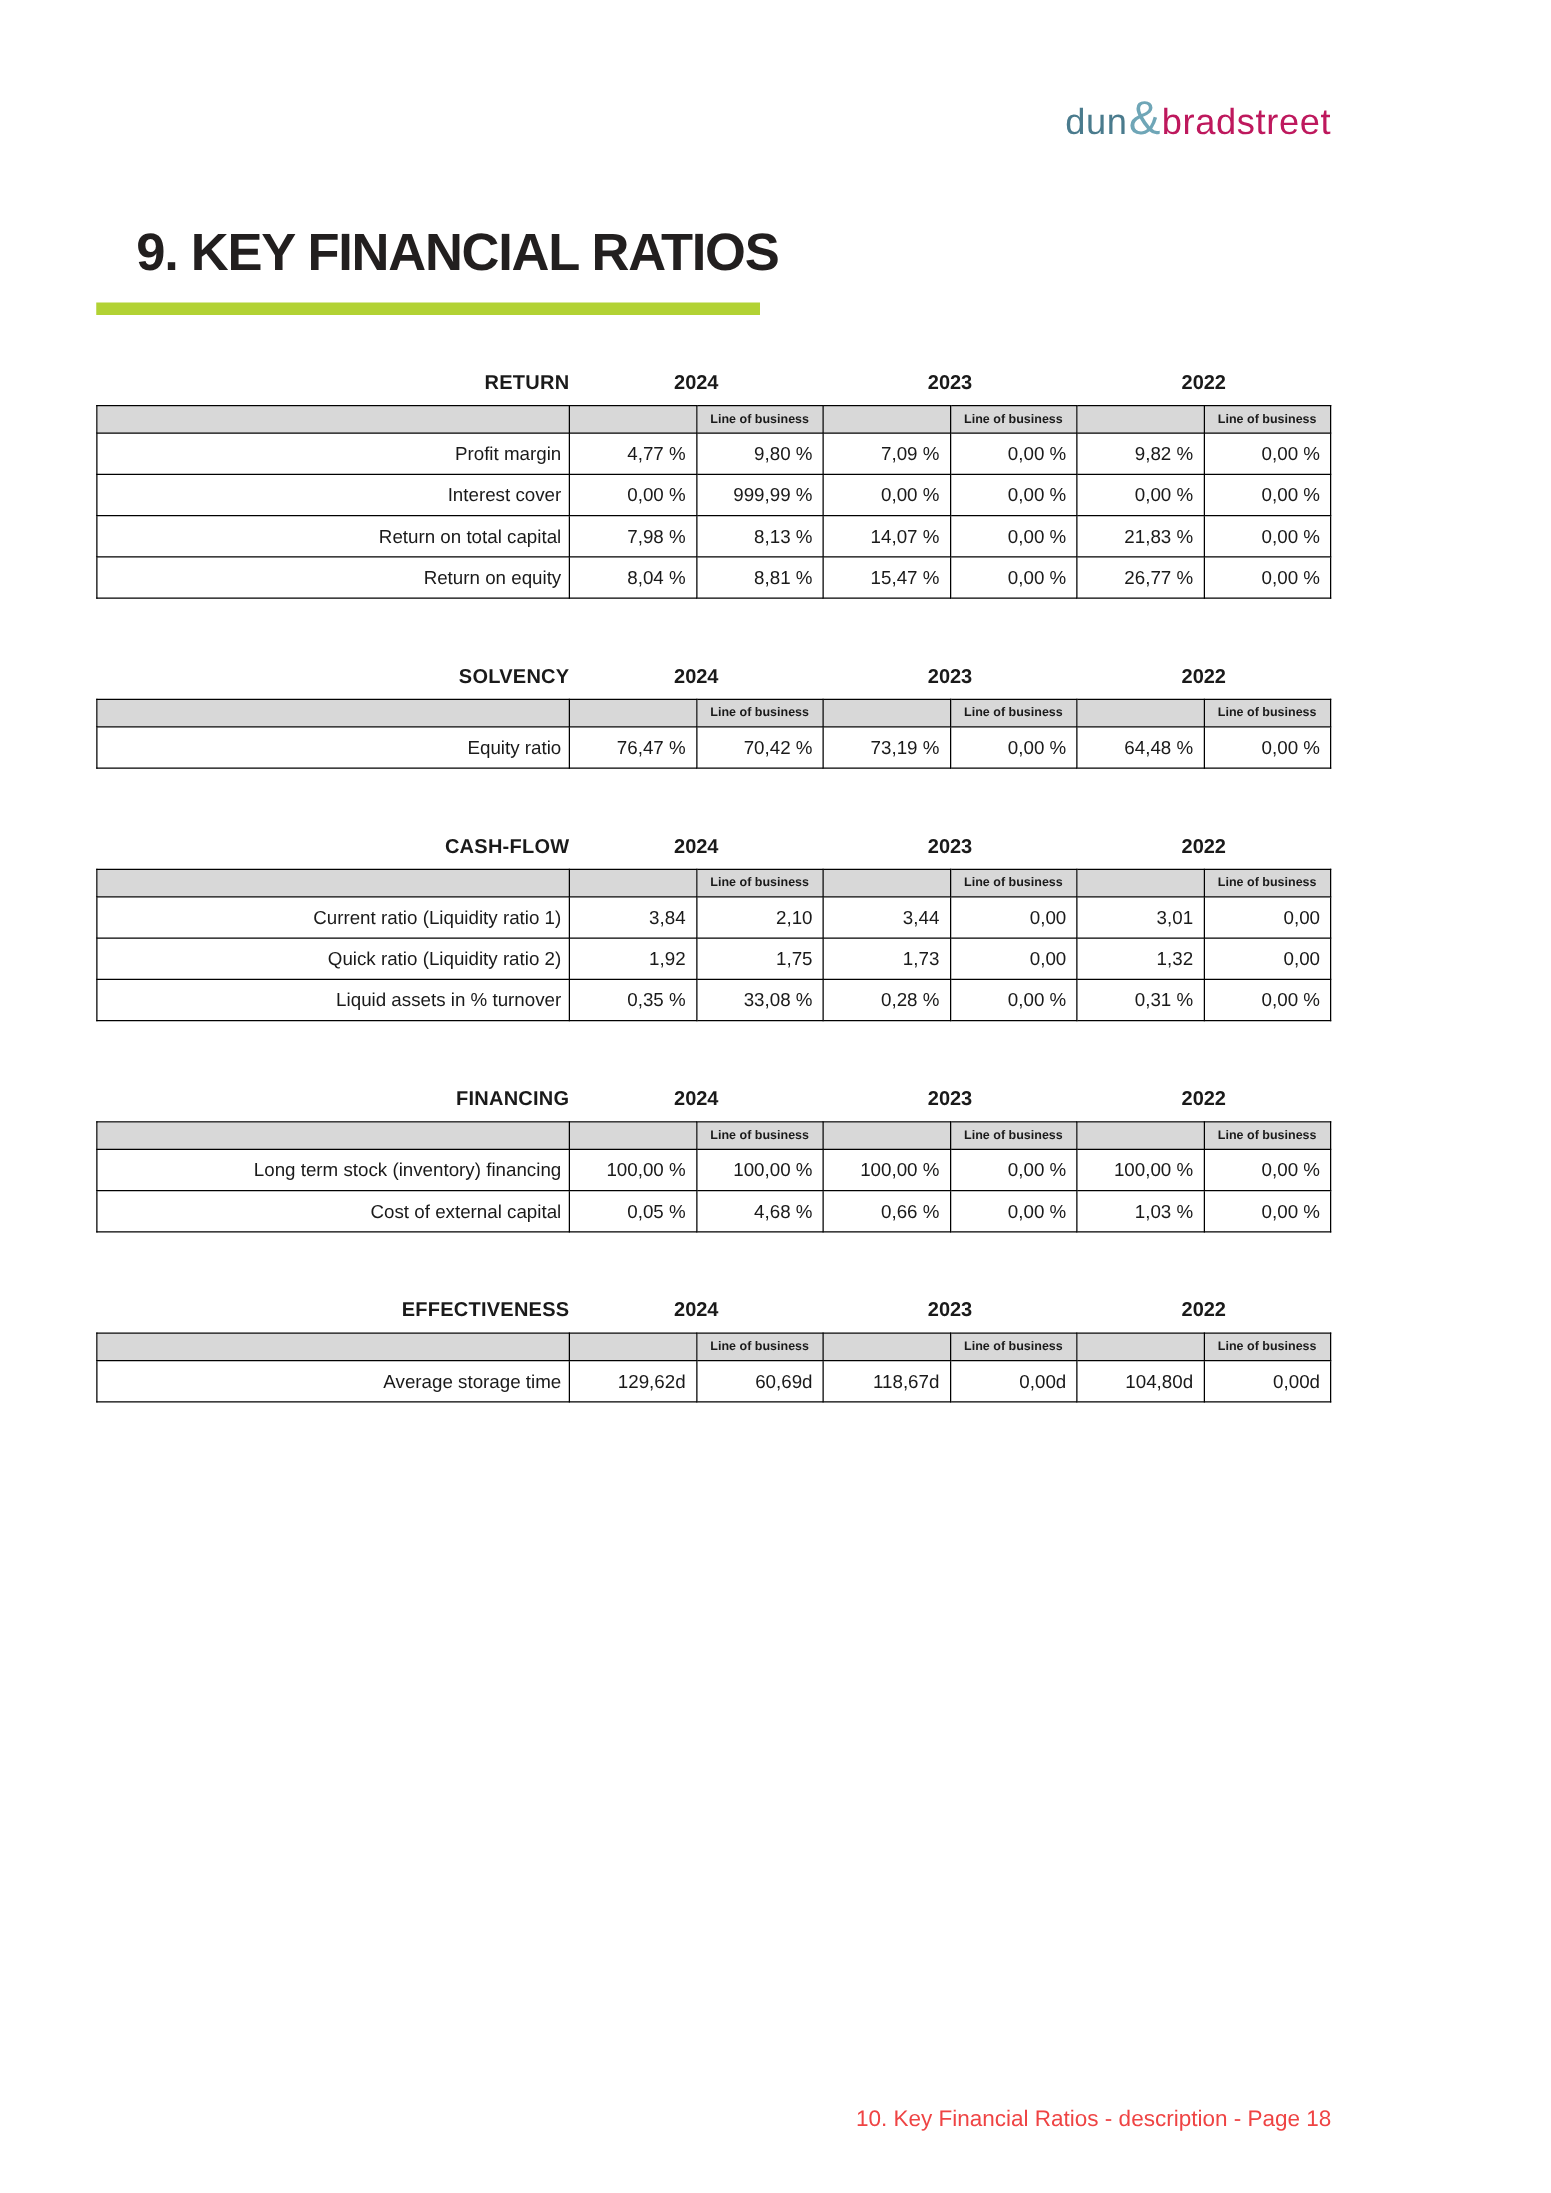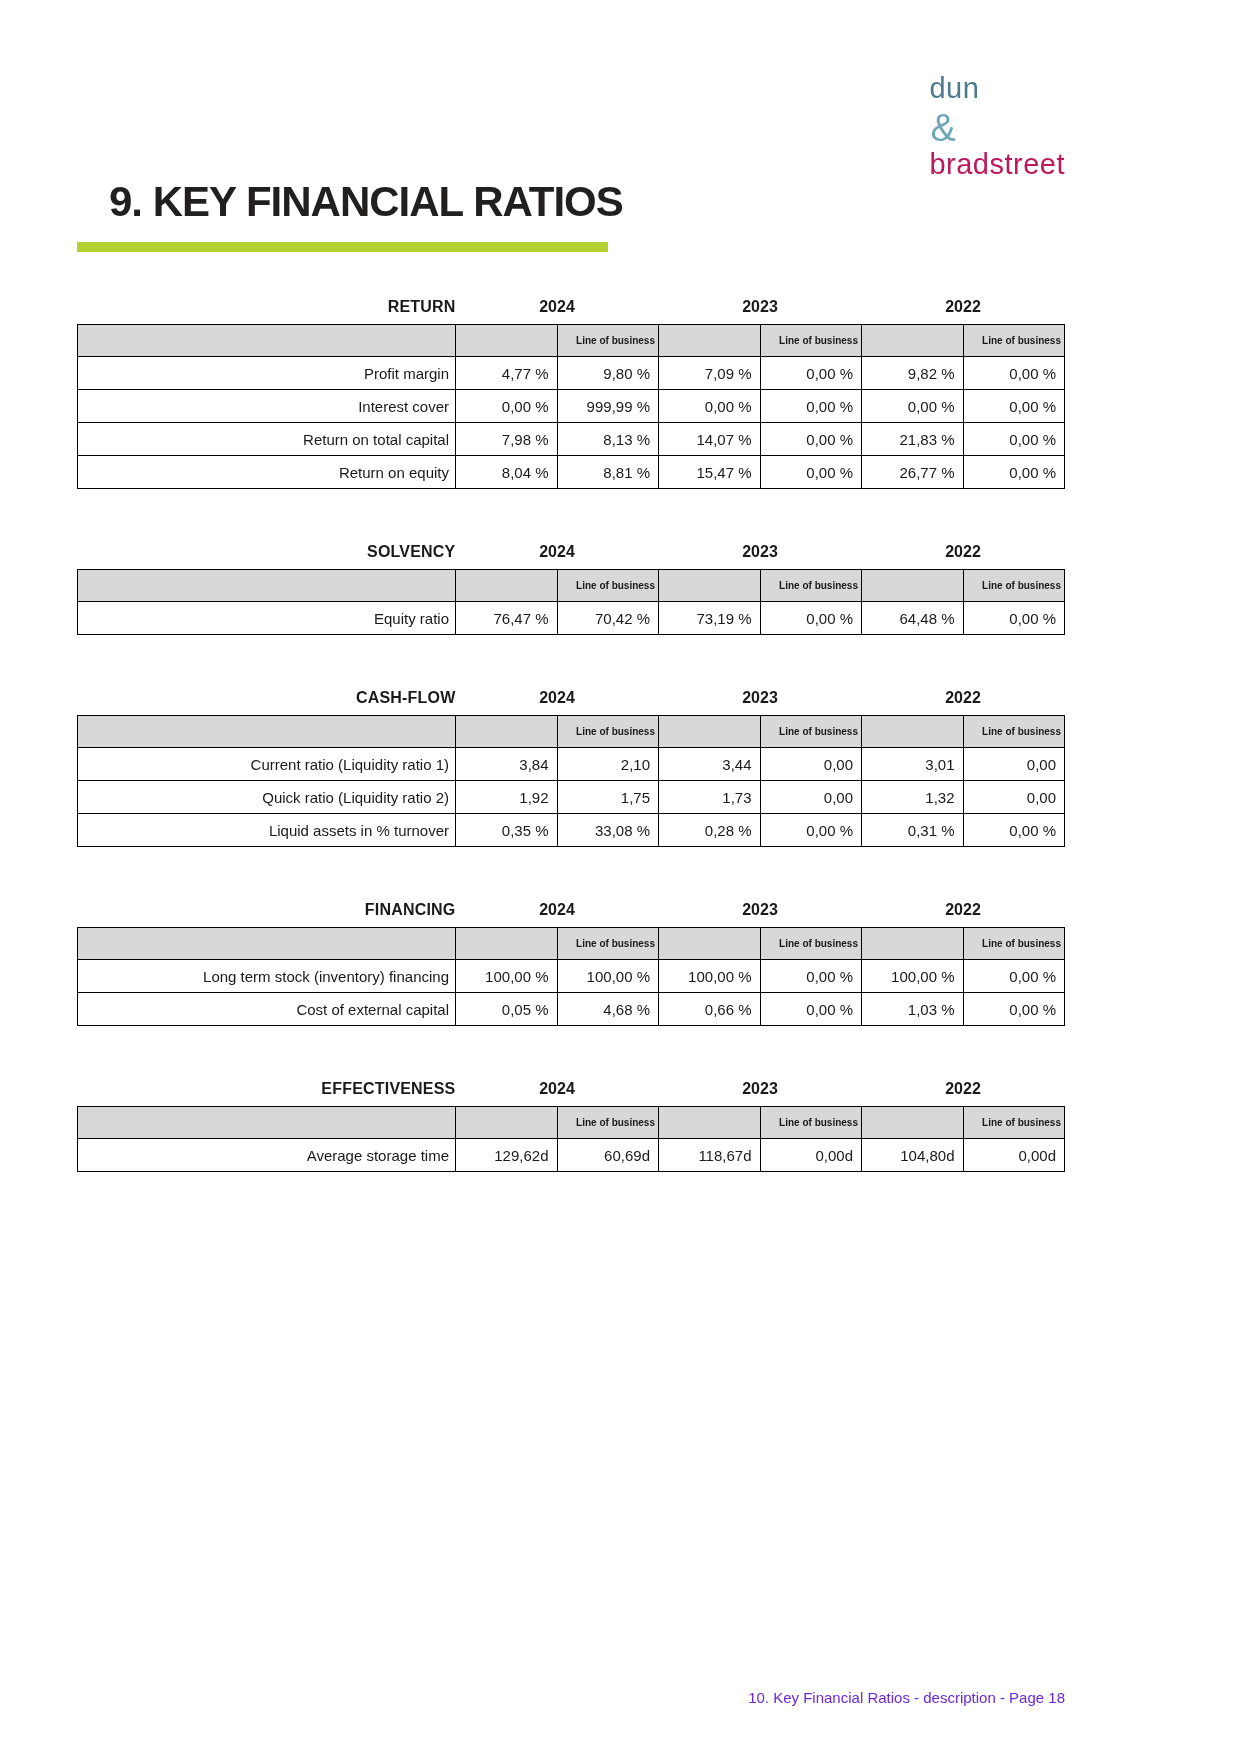--- a/index.html
+++ b/index.html
@@ -18,23 +18,22 @@
   }
   
   .logo-row {
     display: flex;
     justify-content: flex-end;
     align-items: baseline;
     height: 44px;
   }
   .logo {
     display: flex;
-    align-items: flex-start;
+    align-items: flex-end;
     white-space: nowrap;
-    flex-direction: column;
   }
   .logo-word {
     font-size: 29px;
     font-weight: 400;
     letter-spacing: 0.5px;
     color: #4a7b8d;
   }
   .logo-amp {
     font-size: 38px;
     font-weight: 400;
@@ -80,25 +79,25 @@
   .section-title {
     text-align: right;
     font-size: 15px;
     letter-spacing: 0.2px;
     margin-left: 23px;
   }
   .year-cell { text-align: center; }
   .lob-row td {
     background: #d8d8d8;
     border: 1px solid #000000;
-    height: 32px;
+    height: 22px;
     font-size: 10px;
     font-weight: 700;
     padding: 2px 3px;
-    text-align: right;
+    text-align: center;
     vertical-align: middle;
     white-space: nowrap;
   }
   .data-row td {
     border: 1px solid #000000;
     height: 33px;
     vertical-align: middle;
     white-space: nowrap;
   }
   .row-label {
@@ -107,22 +106,22 @@
   }
   .cell-value {
     text-align: right;
     padding: 6px 8px 6px 4px;
   }
   
   .footer {
     position: absolute;
     right: 176px;
     bottom: 48px;
-    font-size: 15px;
-    color: #6d28d9;
+    font-size: 18px;
+    color: #ef4444;
   }
 </style>
 </head>
 <body>
 
 <div class="page">
 
   <div class="logo-row">
     <div class="logo">
       <span class="logo-word" style="color: rgb(74, 123, 141);">dun</span>

